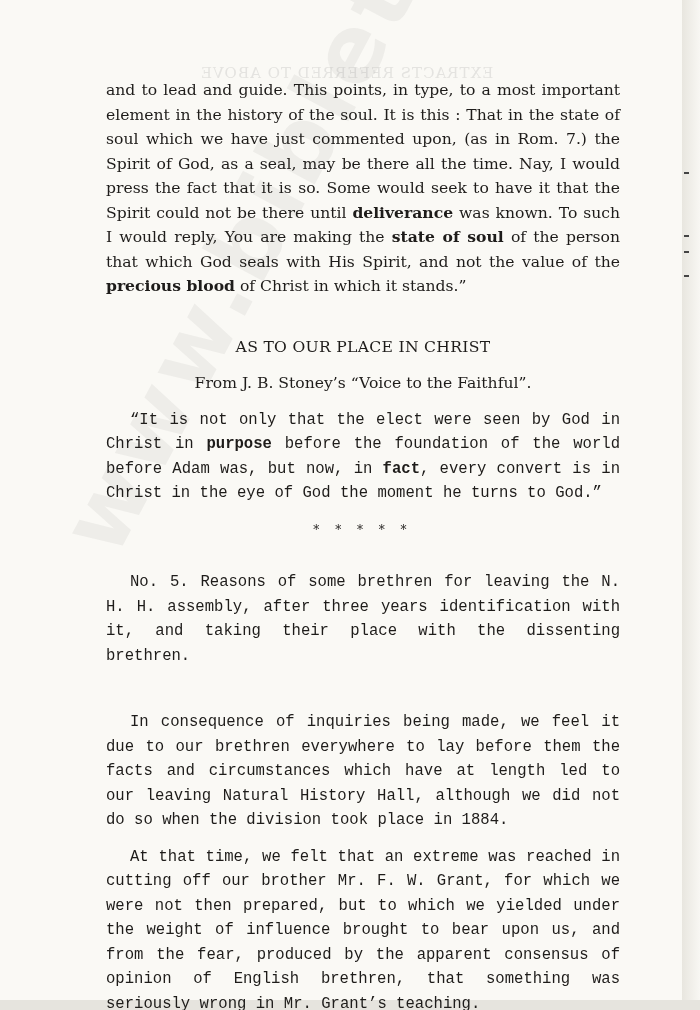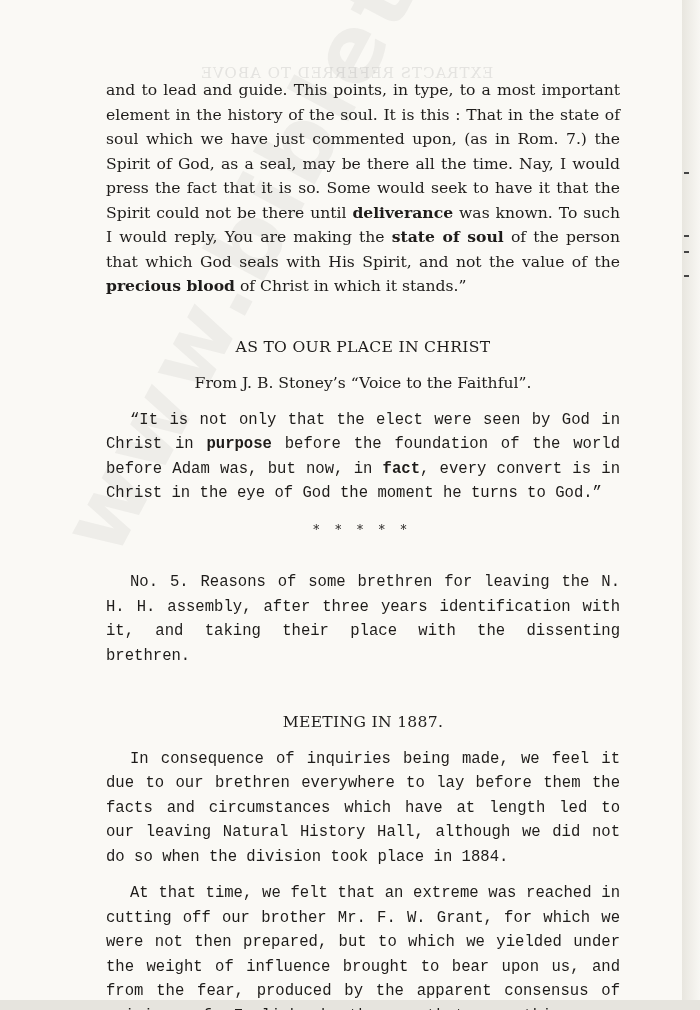--- a/index.html
+++ b/index.html
@@ -70,17 +70,16 @@
   <div class="gap-sm"></div>
   <p class="heading">AS TO OUR PLACE IN CHRIST</p>
   <p class="center">From J. B. Stoney’s “Voice to the Faithful”.</p>
   <p class="indent" id="quote1"><span>“It is not only that the elect were seen by God in Christ in </span><b>purpose</b><span> before the foundation of the world before Adam was, but now, in </span><b>fact</b><span>, every convert is in Christ in the eye of God the moment he turns to God.”</span></p>
 
   <div class="stars">* * * * *</div>
   <div style="height:6px"></div>
   <p class="indent">No. 5. Reasons of some brethren for leaving the N. H. H. assembly, after three years identification with it, and taking their place with the dissenting brethren.</p>
 
   <div class="gap-md"></div>
-  <p class="heading">MEETING IN 1887.</p>
   <p class="indent">In consequence of inquiries being made, we feel it due to our brethren everywhere to lay before them the facts and circumstances which have at length led to our leaving Natural History Hall, although we did not do so when the division took place in 1884.</p>
   <p class="indent">At that time, we felt that an extreme was reached in cutting off our brother Mr. F. W. Grant, for which we were not then prepared, but to which we yielded under the weight of influence brought to bear upon us, and from the fear, produced by the apparent consensus of opinion of English brethren, that something was seriously wrong in Mr. Grant’s teaching.</p>
   <p class="pagenum">-22-</p>
 </div>
 
 </body></html>

